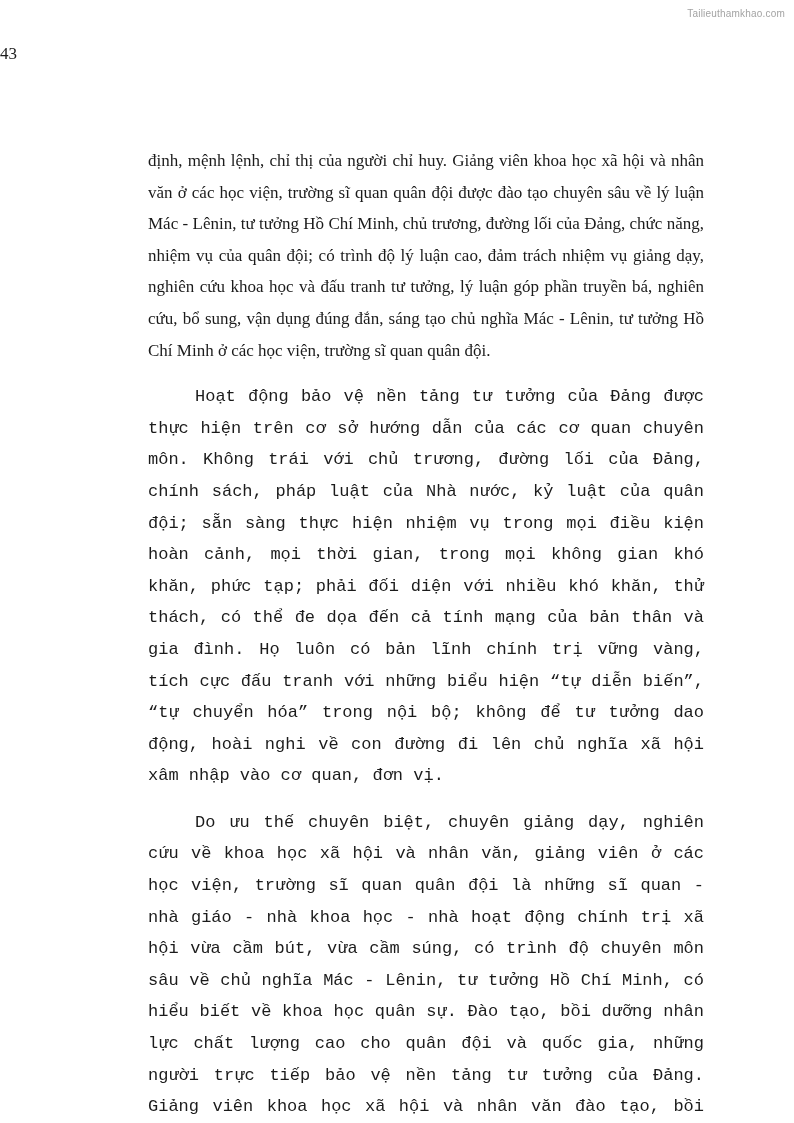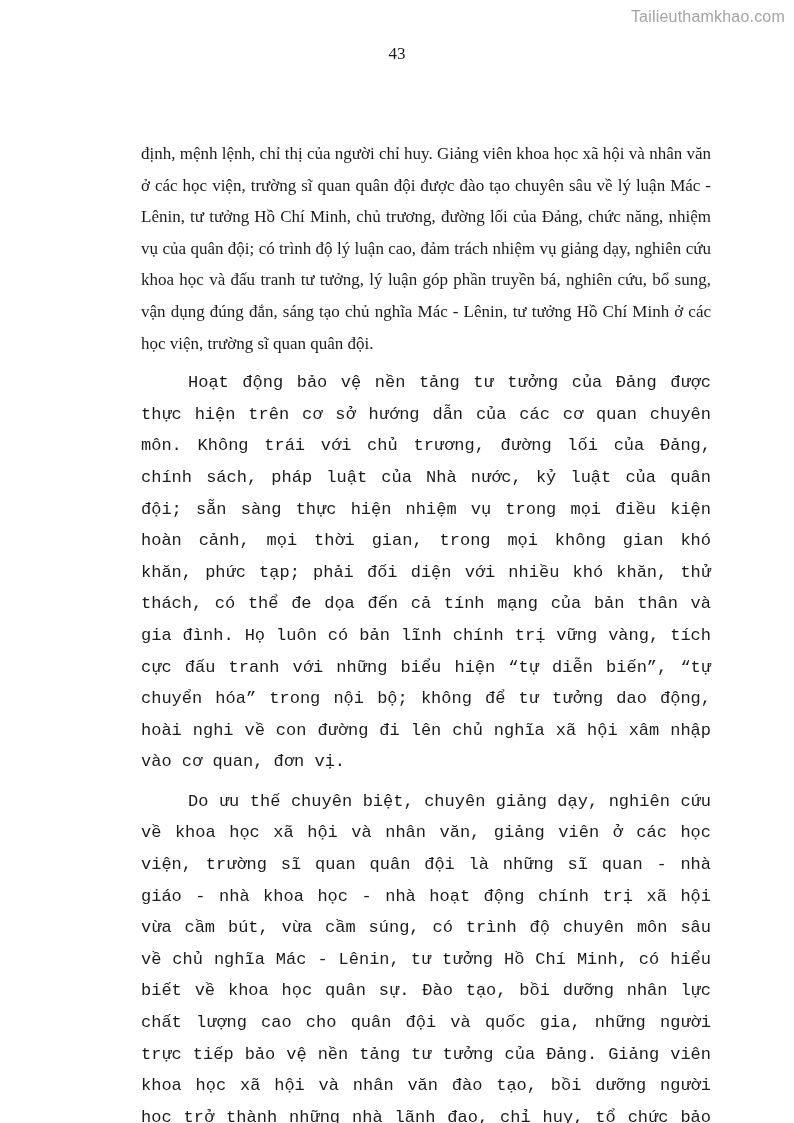--- a/index.html
+++ b/index.html
@@ -14,44 +14,43 @@
     background: #ffffff;
     overflow: hidden;
     font-family: "Liberation Serif", serif;
     color: #1b1b1b;
   }
   .watermark {
     position: absolute;
     top: 8px;
     right: 9px;
     font-family: "Liberation Sans", sans-serif;
-    font-size: 16px;
+    font-size: 10px;
     color: #a3a3a3;
     letter-spacing: 0.2px;
   }
   .page-number {
     position: absolute;
     top: 44px;
     left: 0;
     width: 100%;
-    text-align: center;
     font-size: 17px;
     color: #1b1b1b;
   }
   .text-block {
     position: absolute;
     top: 130px;
     left: 133px;
     width: 586px;
     font-size: 17px;
     line-height: 31.6px;
     text-align: justify;
   }
   .text-block p {
-    margin: 8px;
+    margin: 15px;
     padding: 0;
   }
   .text-block p.indent {
     text-indent: 47px;
     font-family: Liberation Mono, monospace;
   }
   .text-block p.italic {
     font-style: italic;
   }
 </style>

